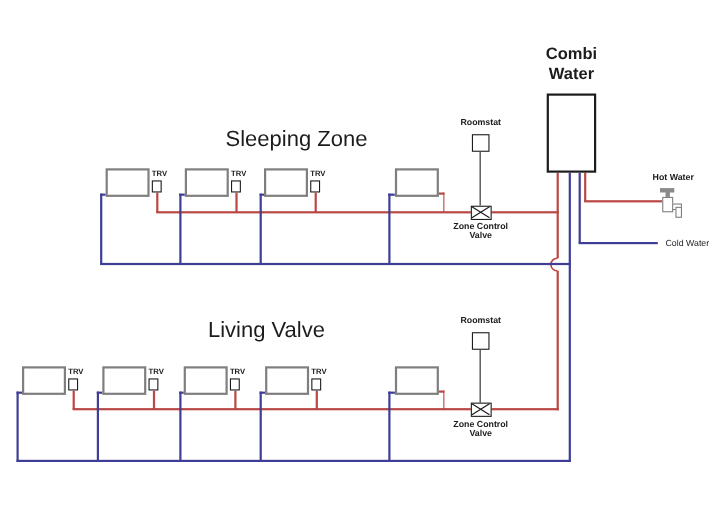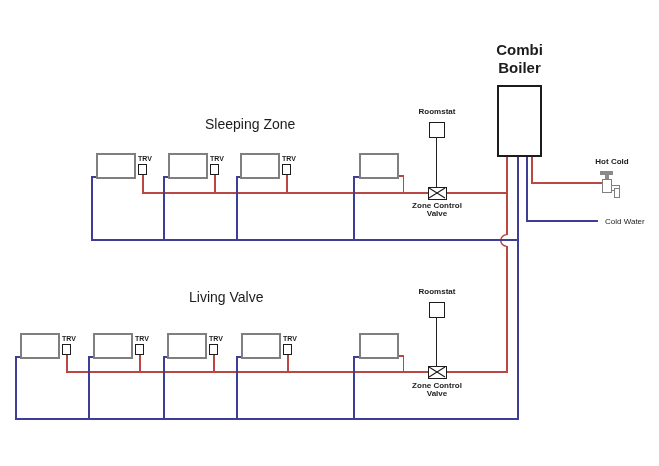--- a/index.html
+++ b/index.html
@@ -9,39 +9,39 @@
   .pr{background:var(--flow,#b94743);}
   .pb{background:var(--ret,#3e3e96);}
   .wire{position:absolute;background:var(--wire,#222);}
   .box{position:absolute;background:#fff;box-sizing:border-box;}
   .radiator{border:2px solid var(--outline,#7f7f7f);z-index:3;}
   .trv-box{border:1px solid #1c1c1c;z-index:4;}
   .boiler{border:2px solid #1c1c1c;z-index:4;}
   .roomstat-box{border:1.5px solid #1c1c1c;z-index:4;}
   .zcv{border:1.5px solid #1c1c1c;z-index:5;}
   .lbl{position:absolute;white-space:nowrap;z-index:6;}
-  .zone-title{font-size:14px;width:100px;}
+  .zone-title{font-size:20px;width:100px;text-align:center;}
   .small{font-size:8px;}
   .trv-lbl{font-size:7px;font-weight:bold;}
   .ctr{text-align:center;font-weight:bold;}
   .tap-metal{position:absolute;background:#8a8a8a;z-index:4;}
   .tap-out{position:absolute;background:#fff;border:1.5px solid var(--outline,#7f7f7f);box-sizing:border-box;z-index:4;}
   svg{position:absolute;overflow:visible;}
 </style>
 </head>
 <body>
 
 <div id="canvas">
 
   <div class="lbl zone-title" style="left:205px;top:116px;">Sleeping Zone</div>
   <div class="lbl zone-title" style="left:189px;top:289px;">Living Valve</div>
 
   <div class="lbl ctr" style="left:495px;top:41px;width:49px;font-size:15px;line-height:18px;z-index:6;">
     <span>Combi</span><br>
-    <span>Boiler</span>
+    <span>Water</span>
   </div>
   <div class="box boiler" style="left:497px;top:85px;width:45px;height:72px;"></div>
 
   <div class="pipe pr" style="left:142px;top:175px;width:1.5px;height:18px;"></div>
   <div class="pipe pr" style="left:214px;top:175px;width:1.5px;height:18px;"></div>
   <div class="pipe pr" style="left:286px;top:175px;width:1.5px;height:18px;"></div>
   <div class="pipe pr" style="left:399px;top:175px;width:5px;height:1.5px;"></div>
   <div class="pipe pr" style="left:402.5px;top:175px;width:1.5px;height:18px;"></div>
   <div class="pipe pr" style="left:142px;top:192px;width:366px;height:1.5px;"></div>
 
@@ -135,21 +135,21 @@
     <svg width="16" height="10" style="left:0;top:0;">
       <line x1="0" y1="0" x2="16" y2="10" stroke="#1c1c1c" stroke-width="1.1"></line>
       <line x1="16" y1="0" x2="0" y2="10" stroke="#1c1c1c" stroke-width="1.1"></line>
     </svg>
   </div>
   <div class="lbl small ctr" style="left:407px;top:382px;width:60px;line-height:8px;">
     <span>Zone Control</span><br>
     <span>Valve</span>
   </div>
 
-  <div class="lbl small ctr" style="left:591px;top:157px;width:42px;">Hot Cold</div>
+  <div class="lbl small ctr" style="left:591px;top:157px;width:42px;">Hot Water</div>
   <div class="tap-metal" style="left:600px;top:171px;width:13px;height:3.5px;"></div>
   <div class="tap-metal" style="left:604.5px;top:174px;width:4px;height:5.5px;"></div>
   <div class="tap-out" style="left:602px;top:179px;width:10px;height:14px;"></div>
   <div class="tap-out" style="left:611px;top:185px;width:9px;height:6px;"></div>
   <div class="tap-out" style="left:614px;top:188px;width:6px;height:10px;"></div>
   <div class="lbl small" style="left:605px;top:217px;">Cold Water</div>
 
 </div>
 
 </body></html>

